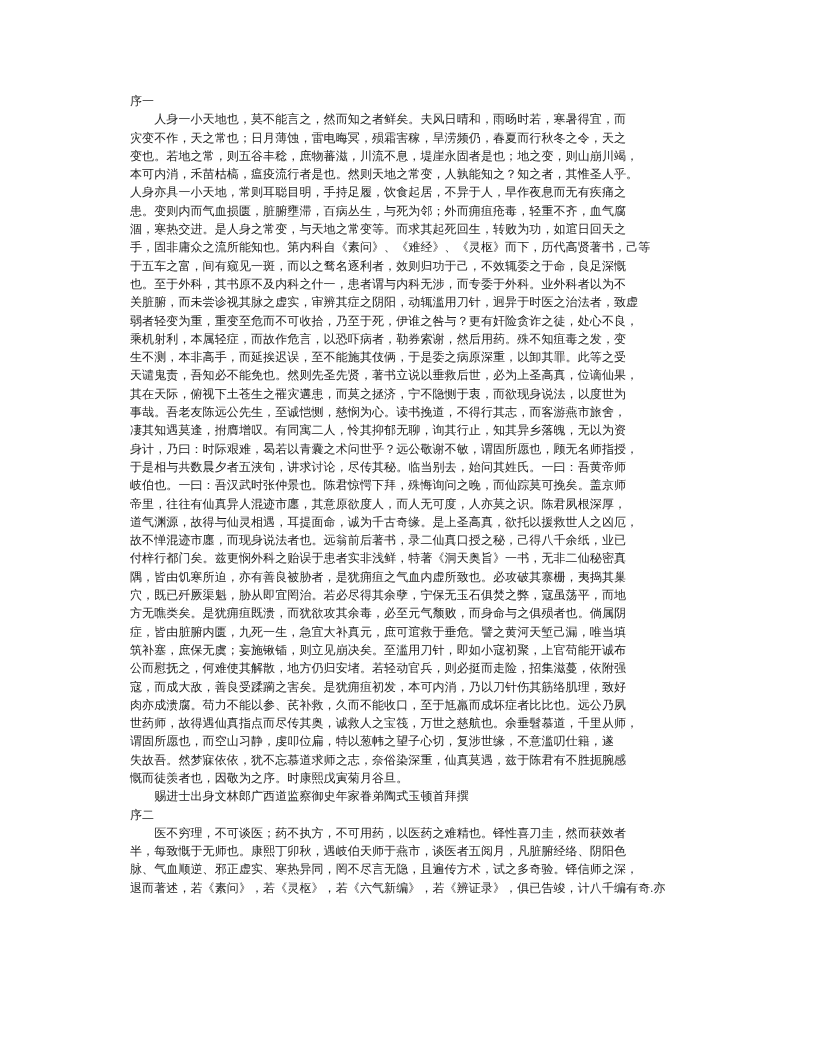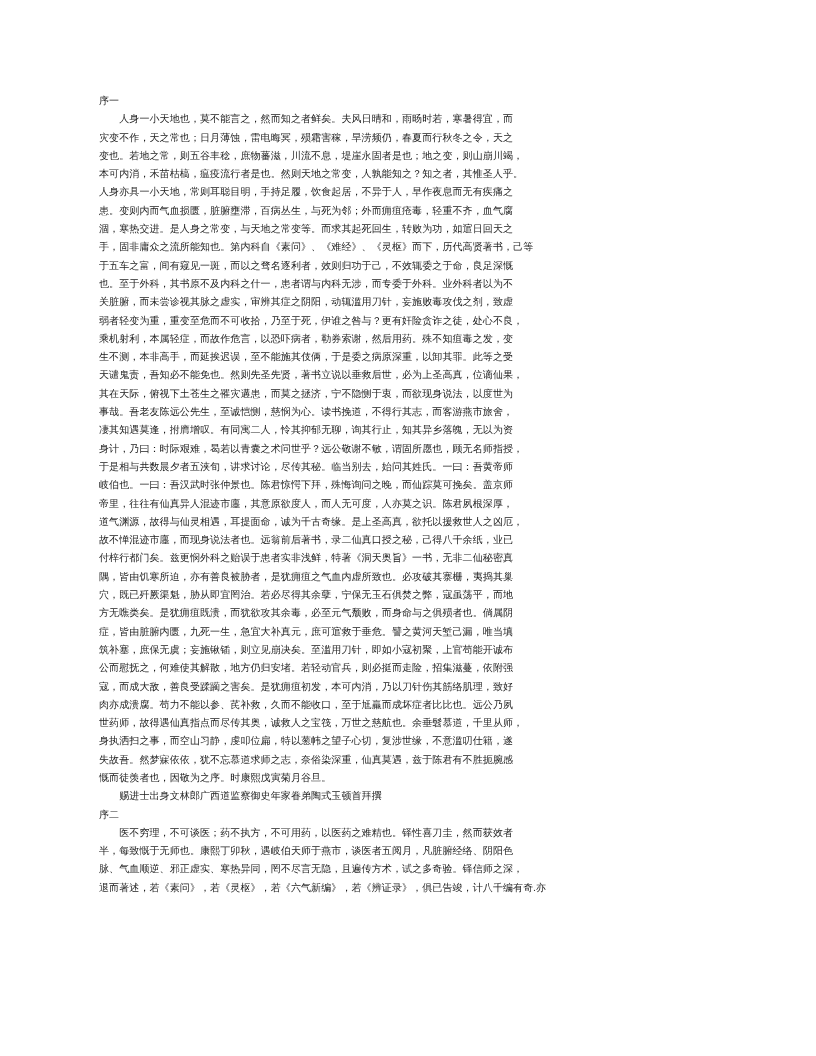--- a/index.html
+++ b/index.html
@@ -15,25 +15,26 @@
     font-family: "Liberation Serif", "DejaVu Serif", serif;
   }
   .doc {
     position: absolute;
     left: 99px;
     top: 92px;
     width: 640px;
     color: #1c1c1c;
   }
   .line {
-    font-size: 10px;
+    font-size: 12px;
     line-height: 18.3px;
     height: 18.3px;
     white-space: pre;
     letter-spacing: 0.1px;
+    margin-left: 31px;
   }
   .heading {
     letter-spacing: 0.1px;
   }
 </style>
 </head>
 <body>
 
 <div class="doc">
   <div class="line heading">序一</div>
@@ -41,21 +42,21 @@
       <div class="line">　　人身一小天地也，莫不能言之，然而知之者鲜矣。夫风日晴和，雨旸时若，寒暑得宜，而</div>
       <div class="line">灾变不作，天之常也；日月薄蚀，雷电晦冥，殒霜害稼，旱涝频仍，春夏而行秋冬之令，天之</div>
       <div class="line">变也。若地之常，则五谷丰稔，庶物蕃滋，川流不息，堤崖永固者是也；地之变，则山崩川竭，</div>
       <div class="line">本可内消，禾苗枯槁，瘟疫流行者是也。然则天地之常变，人孰能知之？知之者，其惟圣人乎。</div>
       <div class="line">人身亦具一小天地，常则耳聪目明，手持足履，饮食起居，不异于人，早作夜息而无有疾痛之</div>
       <div class="line">患。变则内而气血损匮，脏腑壅滞，百病丛生，与死为邻；外而痈疽疮毒，轻重不齐，血气腐</div>
       <div class="line">涸，寒热交进。是人身之常变，与天地之常变等。而求其起死回生，转败为功，如逭日回天之</div>
       <div class="line">手，固非庸众之流所能知也。第内科自《素问》、《难经》、《灵枢》而下，历代高贤著书，己等</div>
       <div class="line">于五车之富，间有窥见一斑，而以之骛名逐利者，效则归功于己，不效辄委之于命，良足深慨</div>
       <div class="line">也。至于外科，其书原不及内科之什一，患者谓与内科无涉，而专委于外科。业外科者以为不</div>
-      <div class="line">关脏腑，而未尝诊视其脉之虚实，审辨其症之阴阳，动辄滥用刀针，妄施败毒攻伐之剂，致虚</div>
+      <div class="line">关脏腑，而未尝诊视其脉之虚实，审辨其症之阴阳，动辄滥用刀针，迥异于时医之治法者，致虚</div>
       <div class="line">弱者轻变为重，重变至危而不可收拾，乃至于死，伊谁之咎与？更有奸险贪诈之徒，处心不良，</div>
       <div class="line">乘机射利，本属轻症，而故作危言，以恐吓病者，勒券索谢，然后用药。殊不知疽毒之发，变</div>
       <div class="line">生不测，本非高手，而延挨迟误，至不能施其伎俩，于是委之病原深重，以卸其罪。此等之受</div>
       <div class="line">天谴鬼责，吾知必不能免也。然则先圣先贤，著书立说以垂救后世，必为上圣高真，位谪仙果，</div>
       <div class="line">其在天际，俯视下土苍生之罹灾遘患，而莫之拯济，宁不隐恻于衷，而欲现身说法，以度世为</div>
       <div class="line">事哉。吾老友陈远公先生，至诚恺恻，慈悯为心。读书挽道，不得行其志，而客游燕市旅舍，</div>
       <div class="line">凄其知遇莫逢，拊膺增叹。有同寓二人，怜其抑郁无聊，询其行止，知其异乡落魄，无以为资</div>
       <div class="line">身计，乃曰：时际艰难，曷若以青囊之术问世乎？远公敬谢不敏，谓固所愿也，顾无名师指授，</div>
       <div class="line">于是相与共数晨夕者五浃旬，讲求讨论，尽传其秘。临当别去，始问其姓氏。一曰：吾黄帝师</div>
       <div class="line">岐伯也。一曰：吾汉武时张仲景也。陈君惊愕下拜，殊悔询问之晚，而仙踪莫可挽矣。盖京师</div>
@@ -65,21 +66,21 @@
       <div class="line">付梓行都门矣。兹更悯外科之贻误于患者实非浅鲜，特著《洞天奥旨》一书，无非二仙秘密真</div>
       <div class="line">隅，皆由饥寒所迫，亦有善良被胁者，是犹痈疽之气血内虚所致也。必攻破其寨栅，夷捣其巢</div>
       <div class="line">穴，既已歼厥渠魁，胁从即宜罔治。若必尽得其余孽，宁保无玉石俱焚之弊，寇虽荡平，而地</div>
       <div class="line">方无噍类矣。是犹痈疽既溃，而犹欲攻其余毒，必至元气颓败，而身命与之俱殒者也。倘属阴</div>
       <div class="line">症，皆由脏腑内匮，九死一生，急宜大补真元，庶可逭救于垂危。譬之黄河天堑己漏，唯当填</div>
       <div class="line">筑补塞，庶保无虞；妄施锹锸，则立见崩决矣。至滥用刀针，即如小寇初聚，上官苟能开诚布</div>
       <div class="line">公而慰抚之，何难使其解散，地方仍归安堵。若轻动官兵，则必挺而走险，招集滋蔓，依附强</div>
       <div class="line">寇，而成大敌，善良受蹂躏之害矣。是犹痈疽初发，本可内消，乃以刀针伤其筋络肌理，致好</div>
       <div class="line">肉亦成溃腐。苟力不能以参、芪补救，久而不能收口，至于尪羸而成坏症者比比也。远公乃夙</div>
       <div class="line">世药师，故得遇仙真指点而尽传其奥，诚救人之宝筏，万世之慈航也。余垂髫慕道，千里从师，</div>
-      <div class="line">身执洒扫之事，而空山习静，虔叩位扁，特以葱帏之望子心切，复涉世缘，不意滥叨仕籍，遂</div>
+      <div class="line">谓固所愿也，而空山习静，虔叩位扁，特以葱帏之望子心切，复涉世缘，不意滥叨仕籍，遂</div>
       <div class="line">失故吾。然梦寐依依，犹不忘慕道求师之志，奈俗染深重，仙真莫遇，兹于陈君有不胜扼腕感</div>
       <div class="line">慨而徒羡者也，因敬为之序。时康熙戊寅菊月谷旦。</div>
     </div>
   <div class="line">　　赐进士出身文林郎广西道监察御史年家眷弟陶式玉顿首拜撰</div>
   <div class="line heading">序二</div>
   <div id="s2-lines">
       <div class="line">　　医不穷理，不可谈医；药不执方，不可用药，以医药之难精也。铎性喜刀圭，然而获效者</div>
       <div class="line">半，每致慨于无师也。康熙丁卯秋，遇岐伯天师于燕市，谈医者五阅月，凡脏腑经络、阴阳色</div>
       <div class="line">脉、气血顺逆、邪正虚实、寒热异同，罔不尽言无隐，且遍传方术，试之多奇验。铎信师之深，</div>
       <div class="line">退而著述，若《素问》，若《灵枢》，若《六气新编》，若《辨证录》，俱已告竣，计八千编有奇.亦</div>

